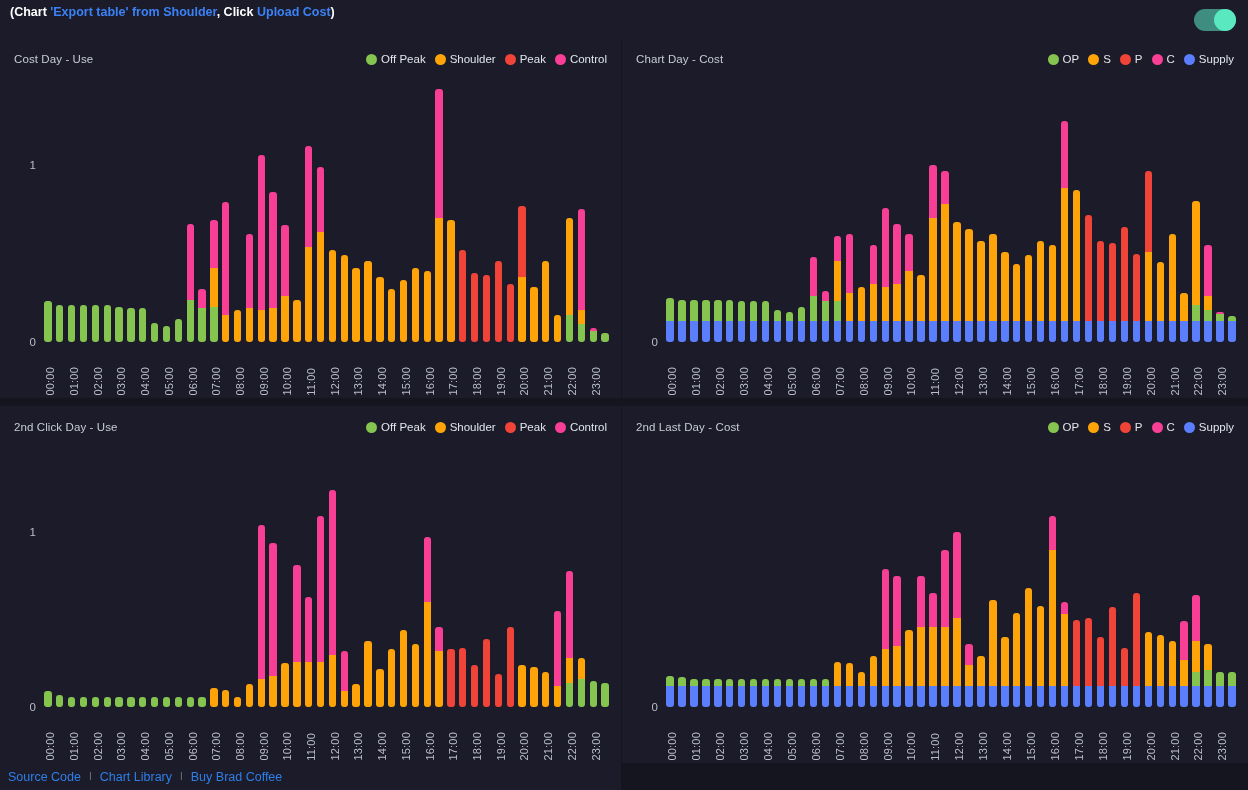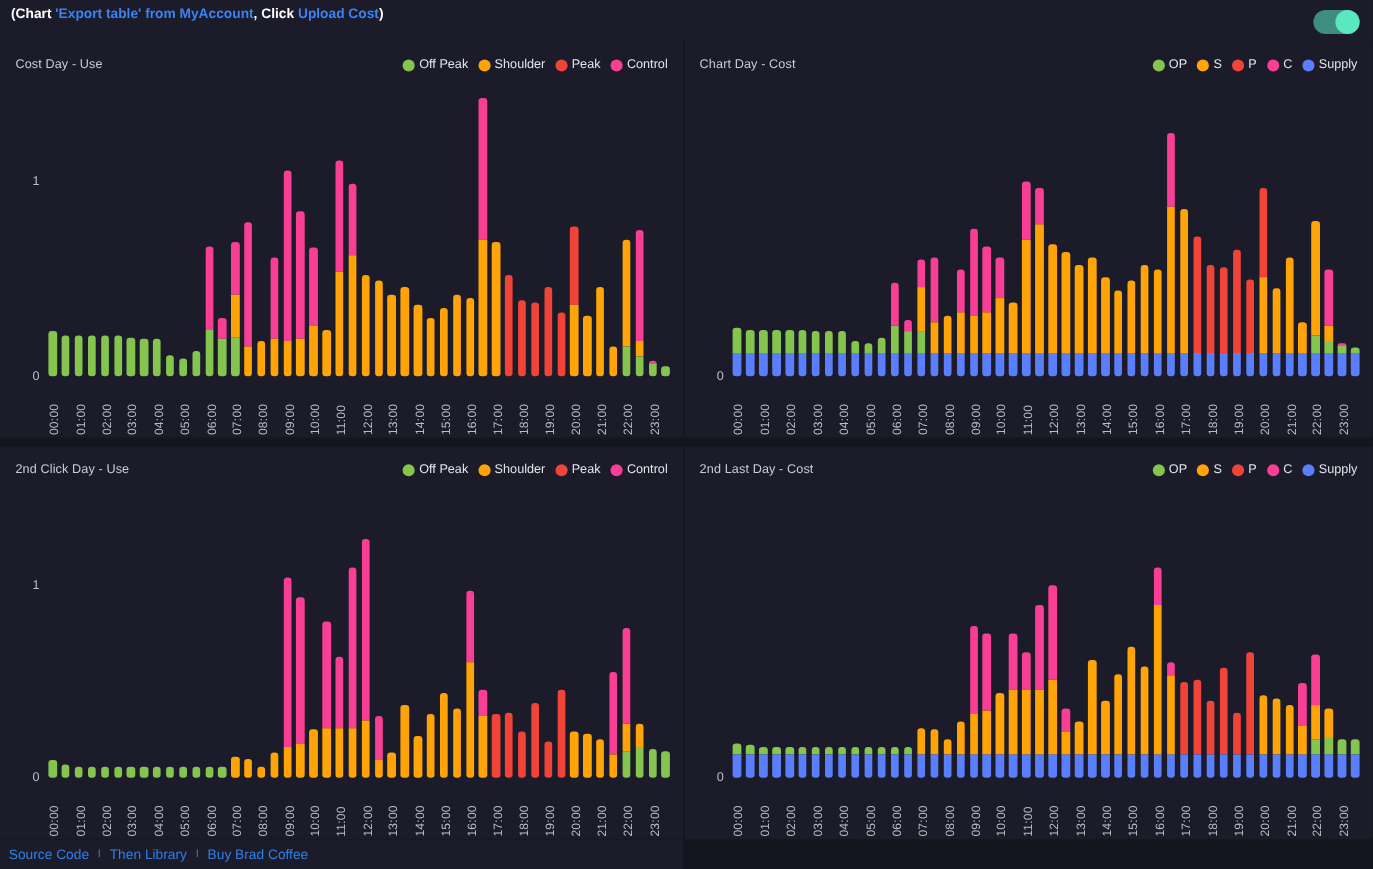--- a/index.html
+++ b/index.html
@@ -212,21 +212,21 @@
   }
   .fsep { color: #6d7382; font-size: 10px; }
 </style>
 </head>
 <body>
 
 <div id="app">
 
   <div class="header">
     <div class="header-text">
-      <div class="header-line2"><span>(Chart </span><span class="hlink">'Export table' from MyAccount</span><span>, Click </span><span class="hlink">Upload Cost</span><span>)</span></div>
+      <div class="header-line2"><span>(Chart </span><span class="hlink">'Export table' from Shoulder</span><span>, Click </span><span class="hlink">Upload Cost</span><span>)</span></div>
     </div>
     <div class="toggle">
       <div class="knob"></div>
     </div>
   </div>
 
   <div class="grid">
     <div class="panel" id="panel0">
         <div class="panel-head">
           <div class="panel-title">Cost Day - Use</div>
@@ -1194,18 +1194,18 @@
             <div class="xtick" style="left: 92.0625%;">22:00</div>
             <div class="xtick" style="left: 96.2292%;">23:00</div>
           </div>
         </div>
       </div>
   </div>
 
   <div class="footer">
     <span class="flink">Source Code</span>
     <span class="fsep">I</span>
-    <span class="flink">Then Library</span>
+    <span class="flink">Chart Library</span>
     <span class="fsep">I</span>
     <span class="flink">Buy Brad Coffee</span>
   </div>
 
 </div>
 
 </body></html>

